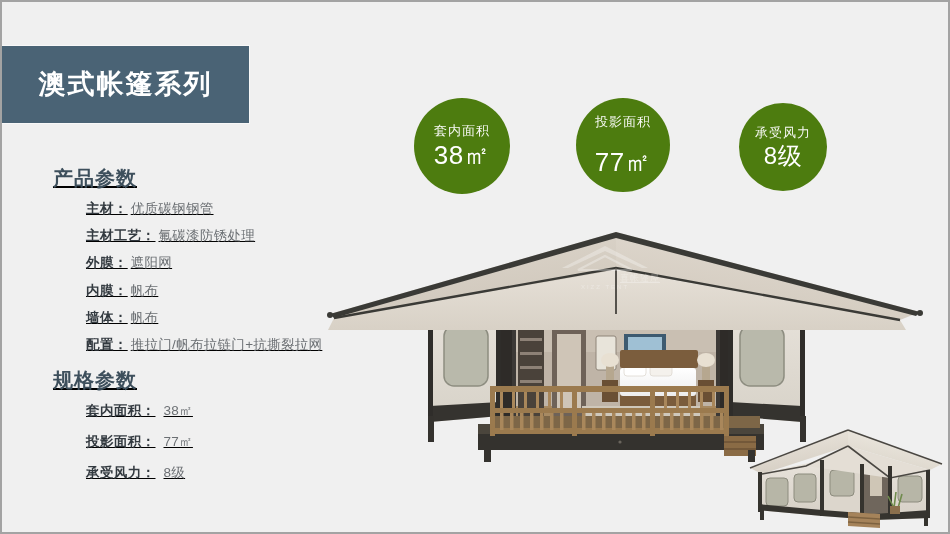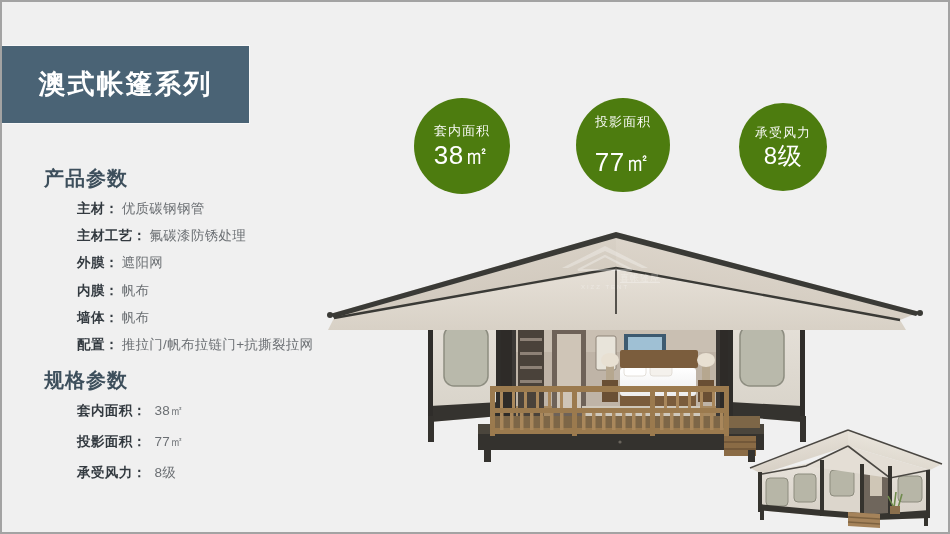--- a/index.html
+++ b/index.html
@@ -41,21 +41,22 @@
     font-size: 27px;
     font-weight: bold;
     letter-spacing: 2px;
     line-height: 1;
     white-space: nowrap;
   }
 
   
   .spec-block {
     position: absolute;
-    left: 42px;
+    left: 51px;
+    text-decoration: underline;
   }
   .spec-block.product { top: 164px; }
   .spec-block.size    { top: 366px; }
 
   .block-heading {
     color: #3d4f5c;
     font-size: 20px;
     font-weight: bold;
     letter-spacing: 1px;
     margin: 0 0 10px 0;

